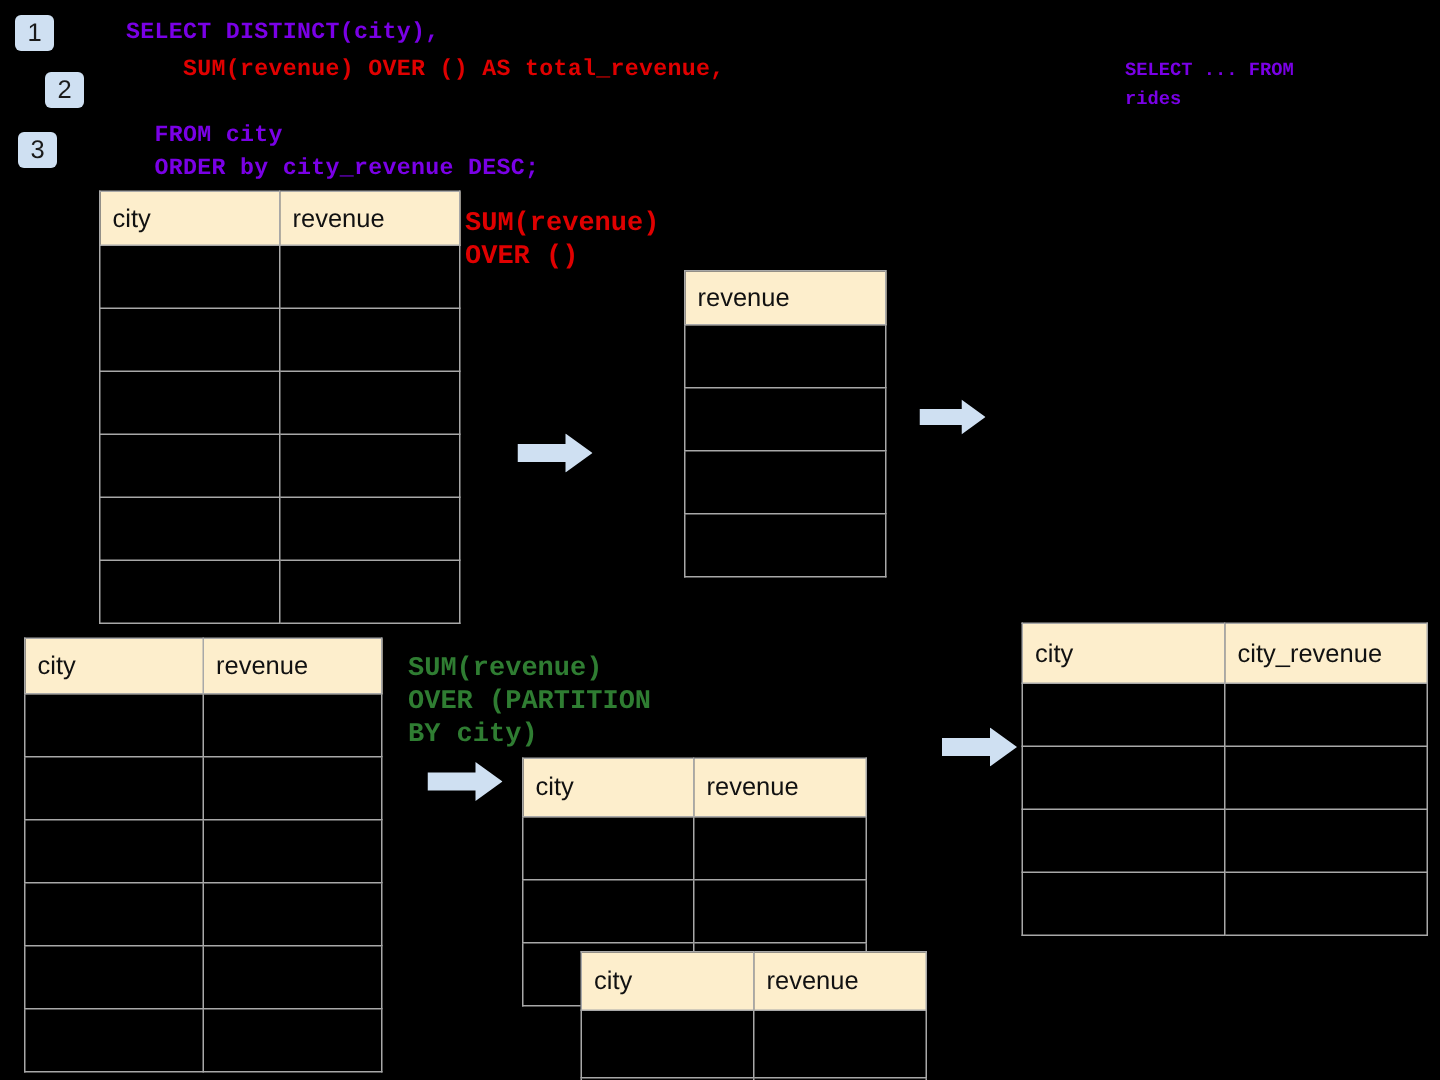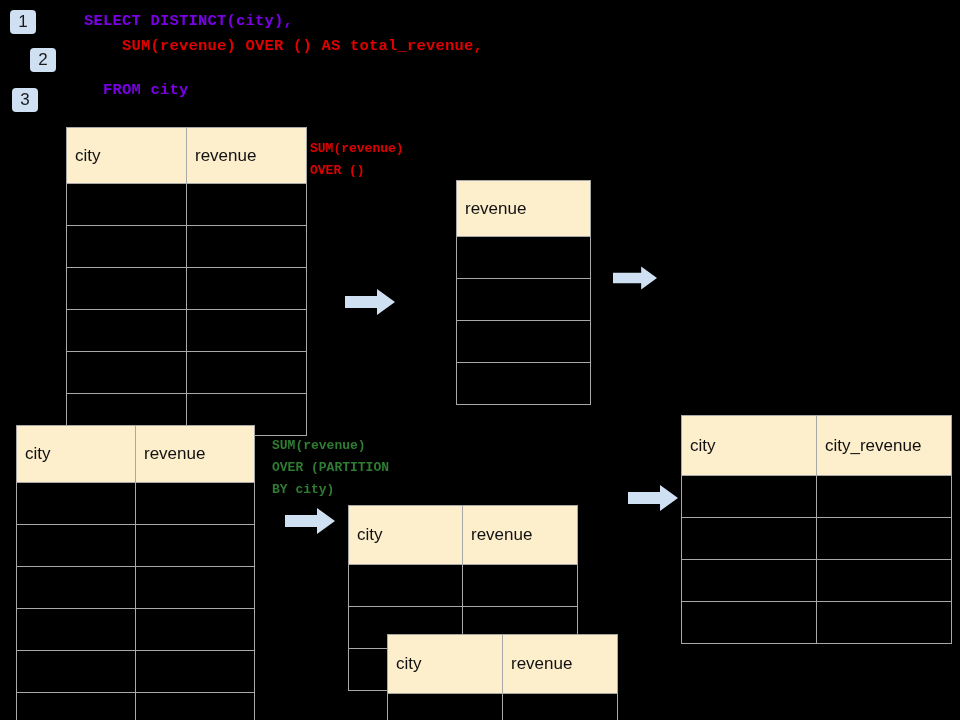--- a/index.html
+++ b/index.html
@@ -42,21 +42,21 @@
     font-weight: bold;
   }
   .c-violet { color: #7a00e6; }
   .c-red    { color: #e00000; }
   .c-green  { color: #2f7d32; }
 
   
   .annot {
     position: absolute;
     font-family: "Liberation Mono", monospace;
-    font-size: 13px;
+    font-size: 18px;
     line-height: 22px;
     white-space: pre;
     font-weight: bold;
   }
   .annot.small {
     font-size: 12.5px;
     line-height: 19px;
   }
   .a-red   { color: #e00000; }
   .a-green { color: #2f7d32; }
@@ -72,21 +72,21 @@
   .tbl td {
     border: 1px solid #a8a8a8;
     padding: 0;
     background: #000000;
   }
   .tbl td.hdr {
     background: #fdeecc;
     color: #111111;
     font-family: "Liberation Sans", sans-serif;
     font-size: 17px;
-    padding: 10px 8px;
+    padding: 0 8px;
     vertical-align: middle;
   }
 
   
   .arrow {
     position: absolute;
     display: block;
   }
 </style>
 </head>
@@ -94,21 +94,24 @@
 
 <div id="canvas">
 
   <div class="badge" style="left:10px; top:10px;">1</div>
   <div class="badge" style="left:30px; top:48px;">2</div>
   <div class="badge" style="left:12px; top:88px;">3</div>
 
   <div class="code c-red" style="left:84px; top:36px;">    SUM(revenue) OVER () AS total_revenue,</div>
   <div class="code c-violet" style="left:84px; top:11px;">SELECT DISTINCT(city),</div>
   <div class="code c-violet" style="left:84px; top:80px;">  FROM city</div>
-
+  <div class="code c-violet" style="left:84px; top:102px;">  ORDER by city_revenue DESC;</div>
+
+  <div class="annot small a-violet" style="left:750px; top:38px;">SELECT ... FROM
+rides</div>
 
   <div class="annot a-red" style="left:310px; top:138px;">SUM(revenue)
 OVER ()</div>
 
   <div class="annot a-green" style="left:272px; top:435px;">SUM(revenue)
 OVER (PARTITION
 BY city)</div>
 
   <table class="tbl" id="tbl-rides-top" style="left:66px; top:127px; width:240px;">
     <colgroup>

